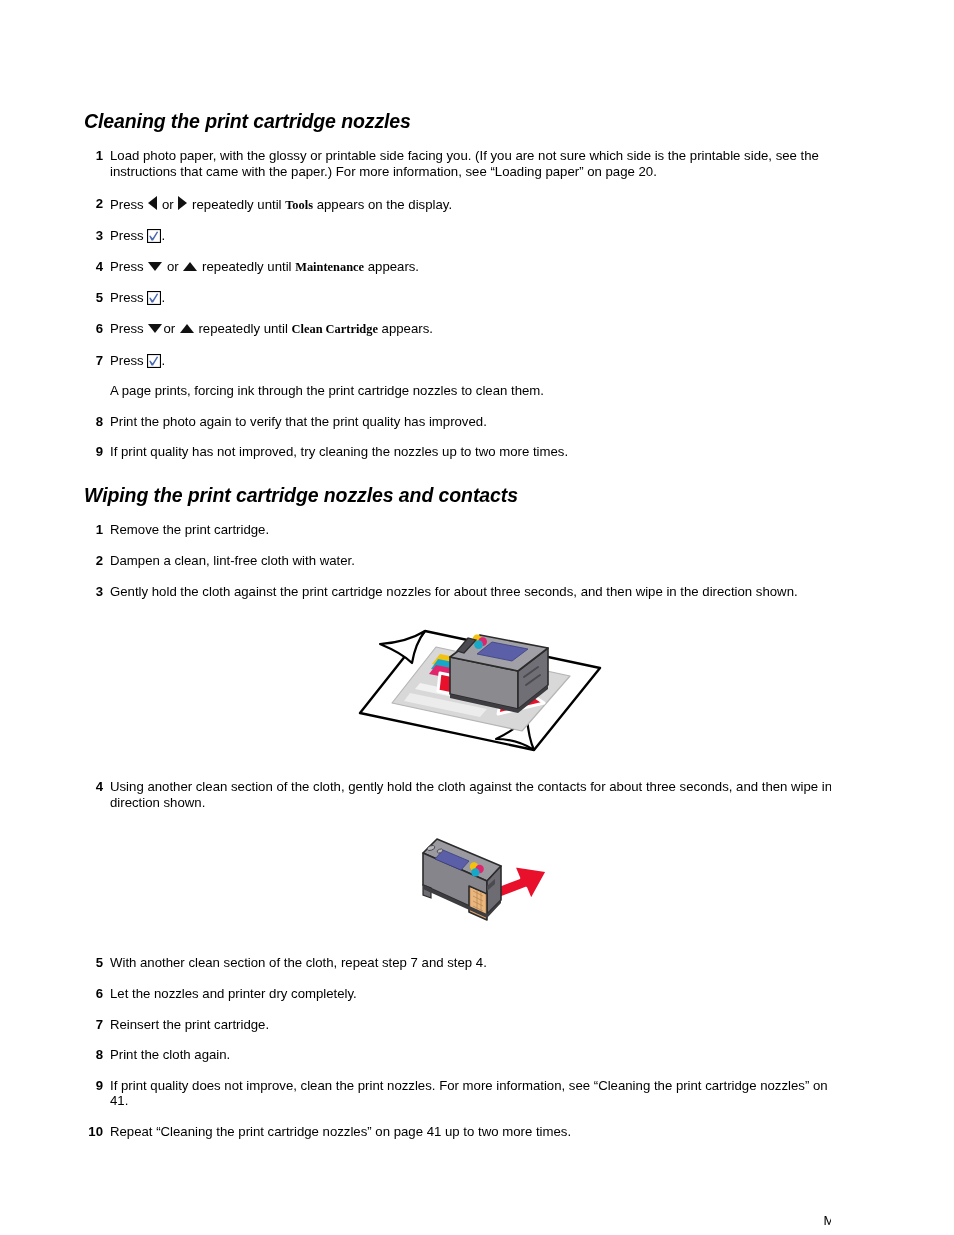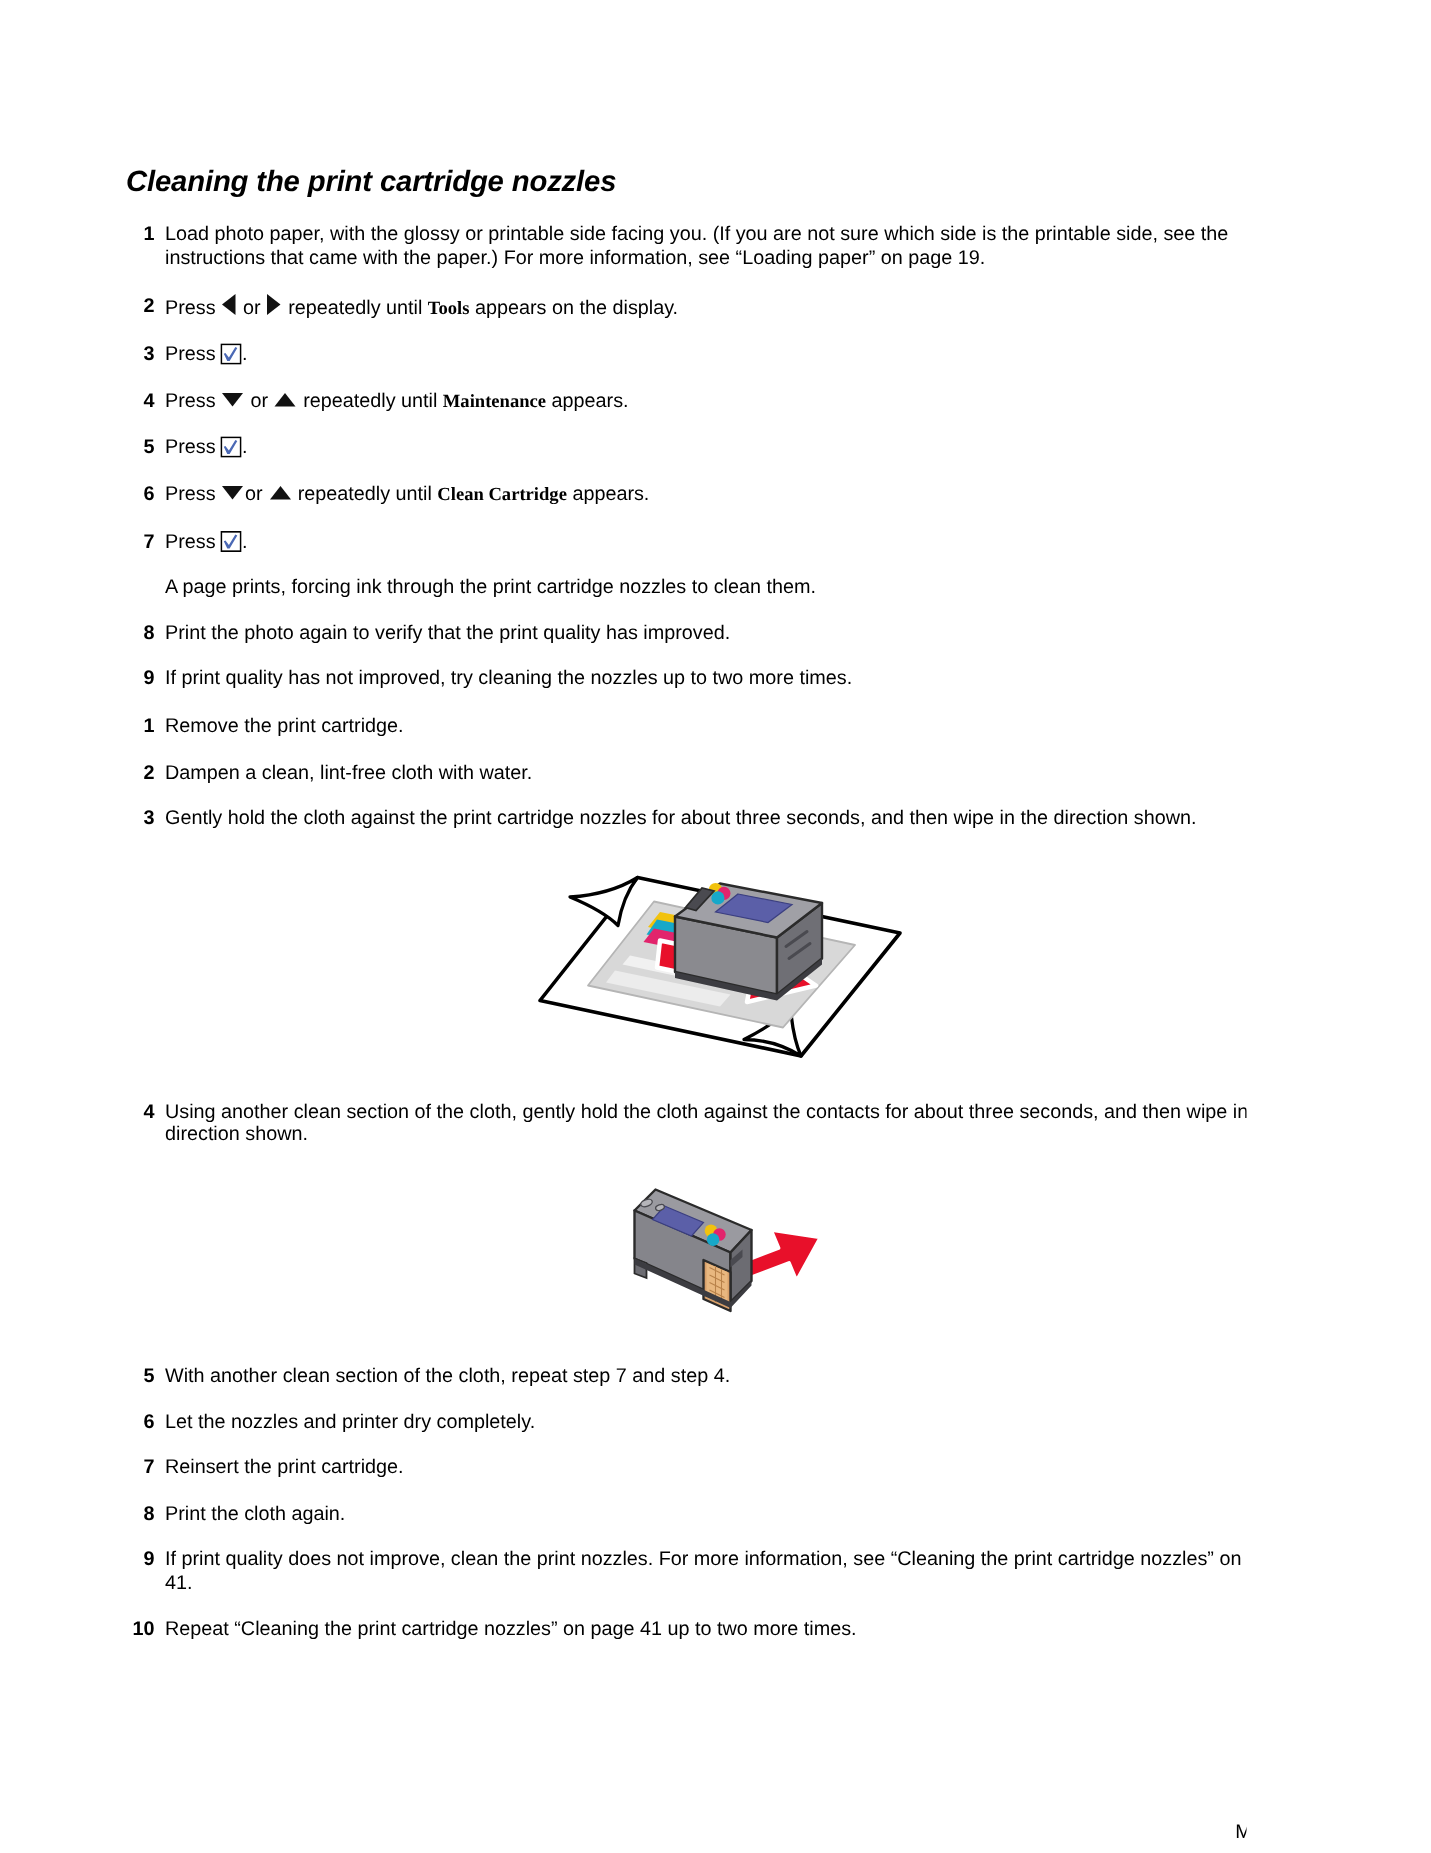--- a/index.html
+++ b/index.html
@@ -131,21 +131,21 @@
 
 <div class="page">
   <div class="content">
 
     <h2 class="section-heading heading-1">Cleaning the print cartridge nozzles</h2>
 
     <ol class="steps">
 
       <li class="step" style="margin-top:16px;">
         <span class="num">1</span>
-        <span class="txt">Load photo paper, with the glossy or printable side facing you. (If you are not sure which side is the printable side, see the instructions that came with the paper.) For more information, see “Loading paper” on page 19.</span>
+        <span class="txt">Load photo paper, with the glossy or printable side facing you. (If you are not sure which side is the printable side, see the instructions that came with the paper.) For more information, see “Loading paper” on page 20.</span>
       </li>
 
       <li class="step" style="margin-top:16px;">
         <span class="num">2</span>
         <span class="txt"><span>Press </span><span class="tri tri-left"></span><span> or </span><span class="tri tri-right"></span><span> repeatedly until </span><span class="mono">Tools</span><span> appears on the display.</span></span>
       </li>
 
       <li class="step">
         <span class="num">3</span>
         <span class="txt"><span>Press </span><svg class="check-icon" viewBox="0 0 14 14">
@@ -188,20 +188,21 @@
         <span class="num">8</span>
         <span class="txt">Print the photo again to verify that the print quality has improved.</span>
       </li>
 
       <li class="step">
         <span class="num">9</span>
         <span class="txt">If print quality has not improved, try cleaning the nozzles up to two more times.</span>
       </li>
     </ol>
 
+    <h2 class="section-heading heading-2" style="margin-top:25px;">Wiping the print cartridge nozzles and contacts</h2>
 
     <ol class="steps">
 
       <li class="step" style="margin-top:16px;">
         <span class="num">1</span>
         <span class="txt">Remove the print cartridge.</span>
       </li>
 
       <li class="step">
         <span class="num">2</span>

